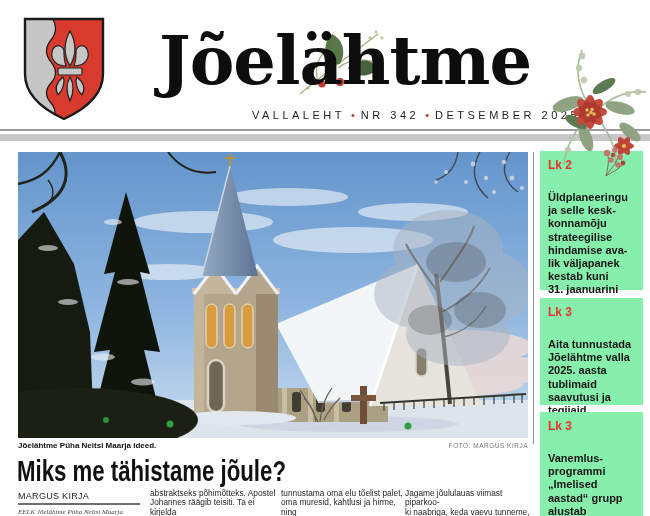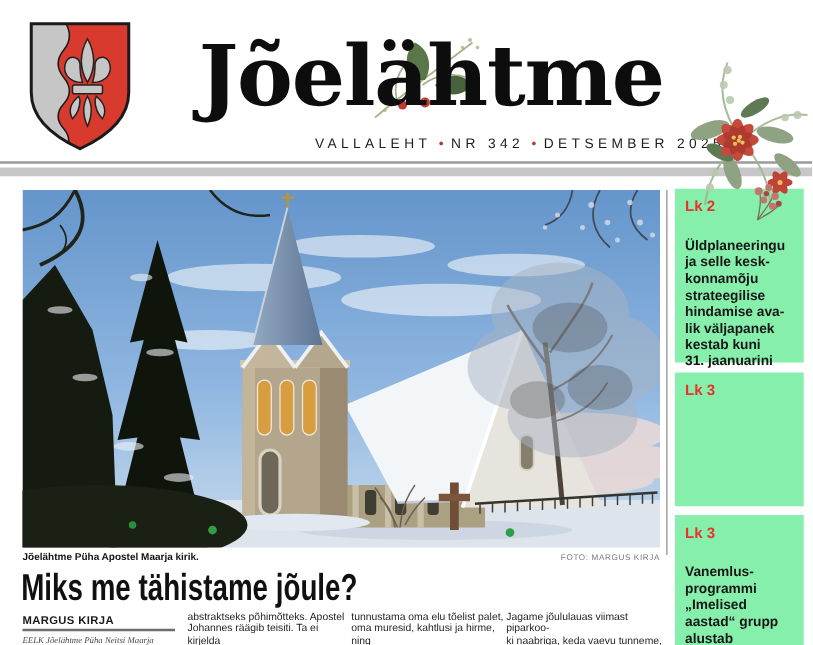--- a/index.html
+++ b/index.html
@@ -34,21 +34,21 @@
                 color:#161616;white-space:pre-line;}
   .sbox1{top:151px;height:139px;}
   .sbox2{top:298px;height:107px;}
   .sbox3{top:412px;height:104px;}
   .berries{left:596px;top:144px;width:34px;height:34px;z-index:5;}
 
   
   .headline{left:17px;top:454px;font-size:30px;font-weight:800;color:#101010;
             transform:scaleX(.74);transform-origin:left top;white-space:nowrap;}
   .byline{left:18px;top:491px;width:124px;}
-  .byline .name{font-size:9px;font-weight:700;letter-spacing:.3px;color:#1a1a1a;}
+  .byline .name{font-size:9px;font-weight:400;letter-spacing:.3px;color:#1a1a1a;}
   .byline .rule{margin-top:2px;width:122px;height:2px;background:#6d6d6d;}
   .byline .role{margin-top:3px;font-size:7px;font-style:italic;color:#46464a;
                 font-family:"Liberation Serif",serif;}
   .bodycol{top:489px;width:128px;font-size:8.3px;line-height:9.3px;color:#242424;
            white-space:pre-line;}
   .col2{left:150px;} .col3{left:281px;} .col4{left:405px;}
 </style>
 </head>
 <body>
 
@@ -341,20 +341,26 @@
 ja selle kesk-
 konnamõju
 strateegilise
 hindamise ava-
 lik väljapanek
 kestab kuni
 31. jaanuarini</div>
   </div>
   <div class="abs sbox sbox2">
     <div class="lk">Lk 3</div>
+    <div class="teaser">Aita tunnustada
+Jõelähtme valla
+2025. aasta
+tublimaid
+saavutusi ja
+tegijaid</div>
   </div>
   <div class="abs sbox sbox3">
     <div class="lk">Lk 3</div>
     <div class="teaser">Vanemlus-
 programmi
 „Imelised
 aastad“ grupp
 alustab
 jaanuarini</div>
   </div>
@@ -374,21 +380,21 @@
           <circle cx="22" cy="21" r="2.8"></circle>
       </g>
       <g fill="#a84a3e">
           <circle cx="27" cy="19" r="2.4"></circle>
           <circle cx="17" cy="11" r="2.2"></circle>
         </g>
     </svg>
   </div>
 
   <div class="abs caption-row">
-    <span class="caption">Jõelähtme Püha Apostel Maarja kirik.</span>
+    <span class="caption">Jõelähtme Püha Neitsi Maarja ideed.</span>
     <span class="credit">FOTO: MARGUS KIRJA</span>
   </div>
 
   <div class="abs headline">Miks me tähistame jõule?</div>
 
   <div class="abs byline">
     <div class="name">MARGUS KIRJA</div>
     <div class="rule"></div>
     <div class="role">EELK Jõelähtme Püha Neitsi Maarja koguduse õpetaja</div>
   </div>

